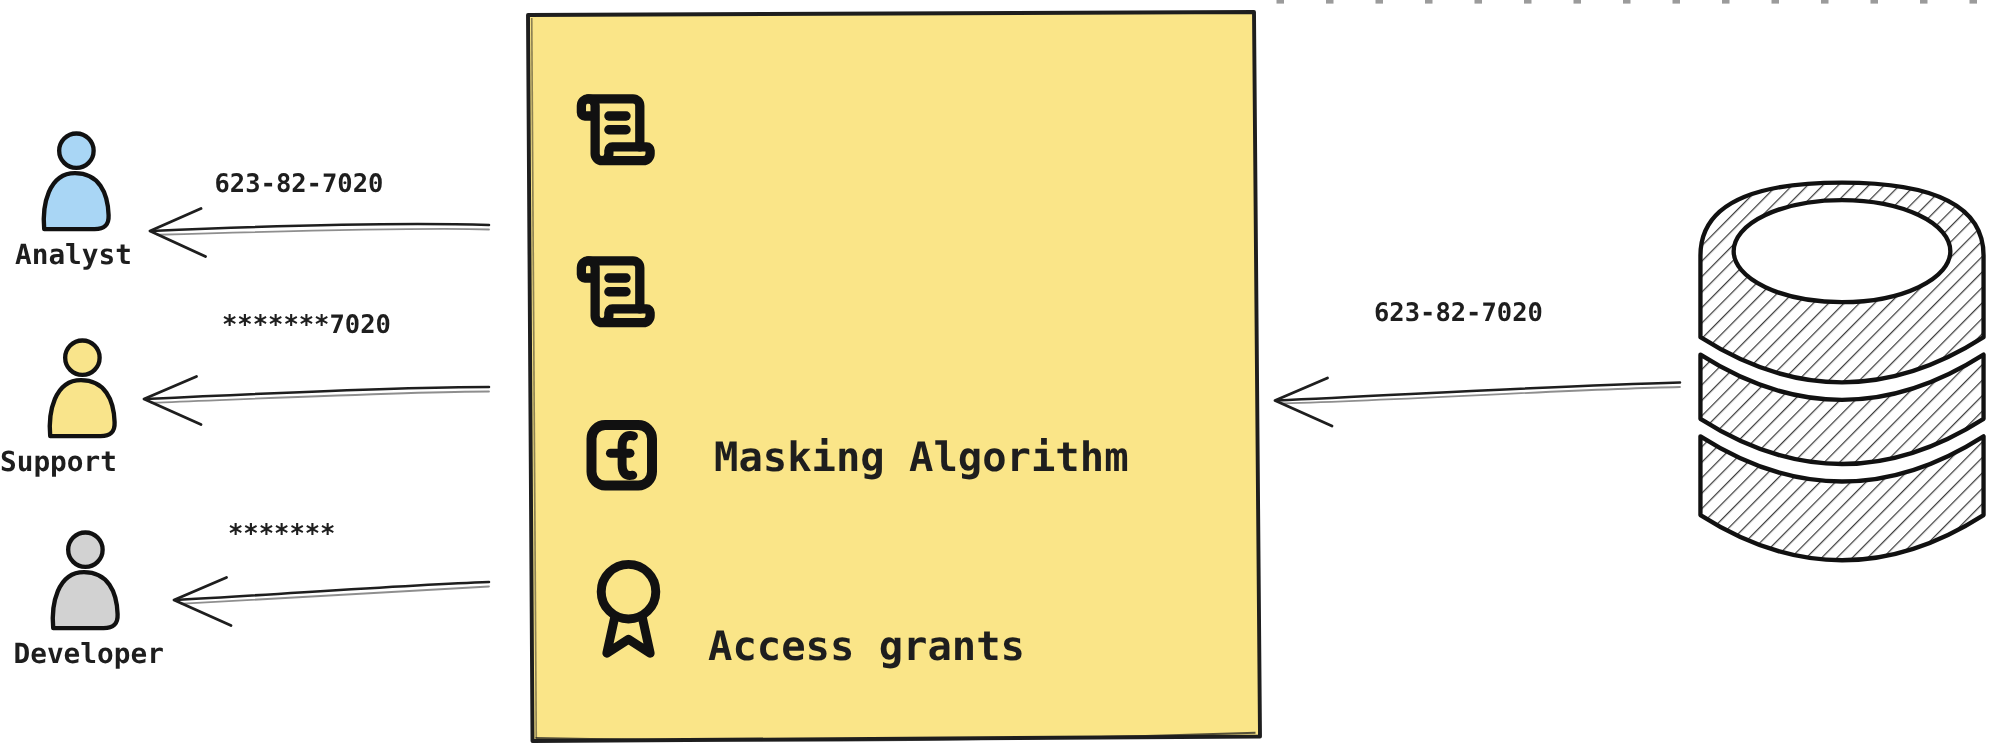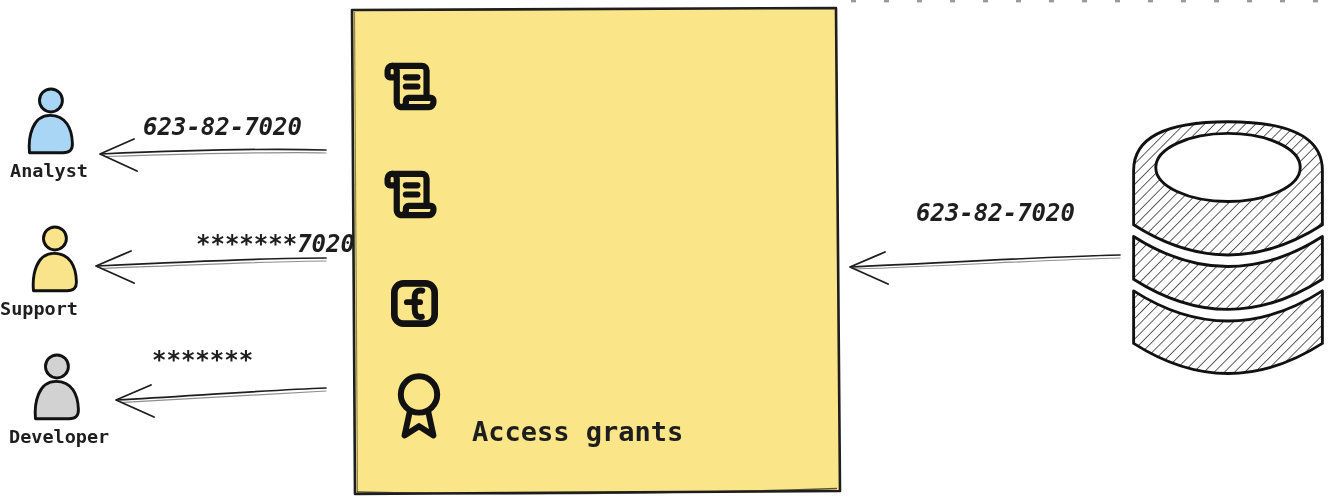--- a/index.html
+++ b/index.html
@@ -12,21 +12,21 @@
   }
   svg.shape { position:absolute; overflow:visible; }
   .txt {
     position:absolute;
     color:#1e1e1e;
     font-family:"DejaVu Sans Mono", monospace;
     font-weight:bold;
     white-space:pre;
     line-height:1.15;
   }
-  .txt.value { font-size:24px;font-style:italic; }
+  .txt.value { font-size:17px; }
   .txt.persona { font-size:18.5px; }
   .txt.item { font-size:27px; }
 </style>
 </head>
 <body>
 
 <div class="canvas">
 
   <svg class="shape" style="left:0;top:0;" width="1340" height="504" viewBox="0 0 1340 504">
 
@@ -92,21 +92,21 @@
   <svg class="shape" style="left:28px;top:352px;" width="56" height="70" viewBox="0 0 60 74">
     <path d="M8,71 C 6.5,54 11,31 30,31 C 47,31 53.5,45 54,61 C 54.3,68 51,71 44,71 Z" stroke="#111111" stroke-width="3.1" stroke-linejoin="round" fill="#d2d2d2"></path>
     <circle cx="31" cy="15" r="12.3" stroke="#111111" stroke-width="3.1" fill="#d2d2d2"></circle>
   </svg>
 
   <span class="txt persona" style="left:10px;top:160px;">Analyst</span>
   <span class="txt persona" style="left:0;top:298px;text-align:right;">Support</span>
   <span class="txt persona" style="left:9px;top:426px;">Developer</span>
 
   <span class="txt value" style="left:143px;top:114px;">623-82-7020</span>
-  <span class="txt value" style="left:148px;top:231px;margin-left:48px;">*******7020</span>
+  <span class="txt value" style="left:148px;top:208px;">*******7020</span>
   <span class="txt value" style="left:152px;top:347px;">*******</span>
 
   <svg class="shape" style="left:383px;top:59px;" width="55" height="55" viewBox="0 0 24 24" fill="none" stroke="#111111" stroke-width="2.7" stroke-linecap="round" stroke-linejoin="round">
     <path d="M19 17V5a2 2 0 0 0-2-2H4"></path>
     <path d="M8 21h12a2 2 0 0 0 2-2v-1a1 1 0 0 0-1-1H11a1 1 0 0 0-1 1v1a2 2 0 1 1-4 0V5a2 2 0 1 0-4 0v2a1 1 0 0 0 1 1h3"></path>
     <path d="M15 8h-5"></path>
     <path d="M15 12h-5"></path>
   </svg>
 
   <svg class="shape" style="left:383px;top:167px;" width="55" height="55" viewBox="0 0 24 24" fill="none" stroke="#111111" stroke-width="2.7" stroke-linecap="round" stroke-linejoin="round">
@@ -120,20 +120,21 @@
     <rect x="3.2" y="3.2" width="17.6" height="17.6" rx="4" stroke-width="2.9"></rect>
     <path d="M15.4,6.4 C 13.2,5.9 12.1,7.1 12.1,9.2 L12.1,14.7 C 12.1,16.9 13,18.3 15.2,17.8" stroke-width="2.6"></path>
     <path d="M8.7,11.4 L14.4,11.4" stroke-width="2.6"></path>
   </svg>
 
   <svg class="shape" style="left:391px;top:373px;" width="56" height="69" viewBox="0 0 60 74" fill="none" stroke="#111111" stroke-width="6.4" stroke-linecap="round" stroke-linejoin="round">
     <circle cx="30" cy="23" r="19.5"></circle>
     <path d="M20,42 L14.5,67 L30,57 L45.5,67 L40,42"></path>
   </svg>
 
+  <span class="txt item" style="left:476px;top:290px;">Masking Algorithm</span>
   <span class="txt item" style="left:472px;top:416px;">Access grants</span>
 
   <svg class="shape" style="left:1124px;top:112px;" width="208" height="280" viewBox="0 0 216 288" preserveAspectRatio="none">
     <defs>
       <pattern id="dbhatch" patternUnits="userSpaceOnUse" width="7.5" height="7.5" patternTransform="rotate(45)">
         <line x1="0" y1="0" x2="0" y2="7.5" stroke="#3d3d3d" stroke-width="1.7"></line>
       </pattern>
     </defs>
     <g stroke="#111111" stroke-width="3" stroke-linejoin="round" fill="url(#dbhatch)">
       <path d="M10,60 Q10,10 108,10 Q206,10 206,60 L206,116 Q108,178 10,116 Z"></path>

